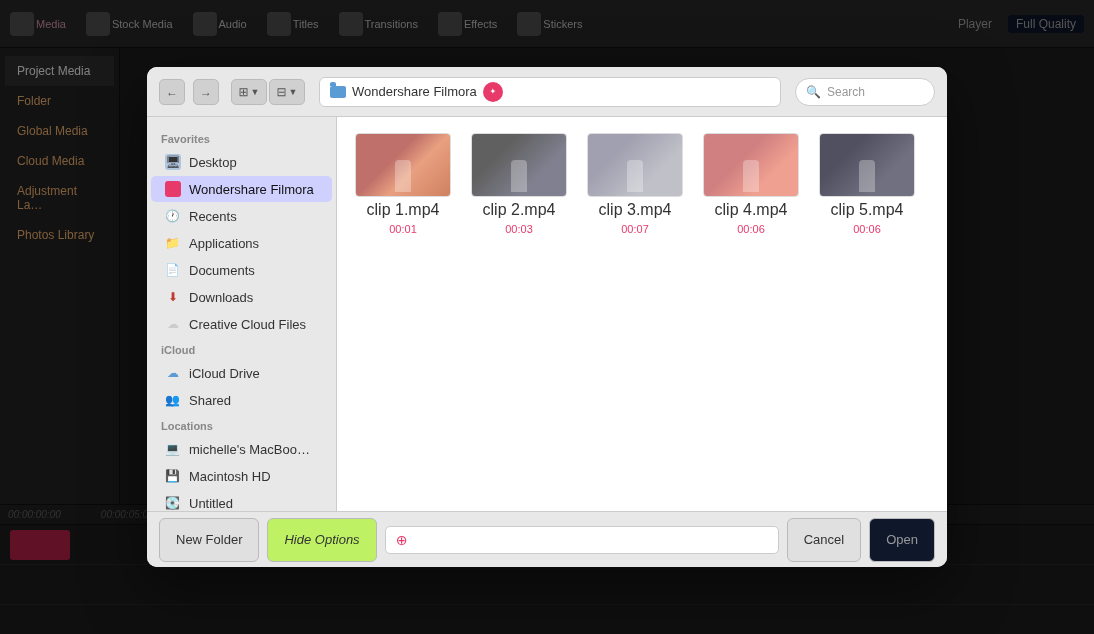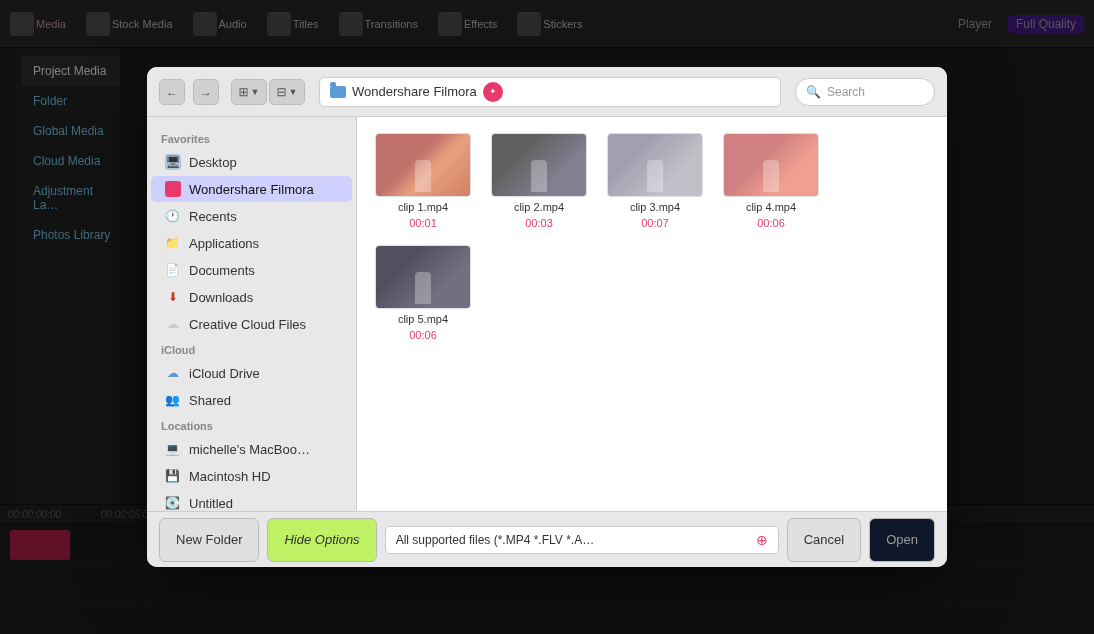--- a/index.html
+++ b/index.html
@@ -47,30 +47,30 @@
       height: 24px;
       background: #555;
       border-radius: 4px;
     }
     .toolbar-item.active { color: #e0a0b0; }
 
     
     .left-panel {
       position: absolute;
       top: 48px;
-      left: 16px;
+      left: 0;
       width: 120px;
       bottom: 130px;
       background: #252525;
       border-right: 1px solid #111;
       padding: 8px 5px;
     }
     .left-panel-item {
       padding: 8px 12px;
-      color: #7dd3fc;
+      color: #fdba74;
       font-size: 12px;
       cursor: pointer;
     }
     .left-panel-item.active { color: #fff; background: #333; }
 
     
     .main-content {
       position: absolute;
       top: 48px;
       left: 120px;
@@ -262,21 +262,21 @@
 
     
     .dialog-body {
       flex: 1;
       display: flex;
       overflow: hidden;
     }
 
     
     .sidebar {
-      width: 210px;
+      width: 190px;
       background: #e8e8e8;
       border-right: 1px solid #ccc;
       padding: 10px 0;
       overflow-y: auto;
     }
     .sidebar-section-label {
       font-size: 11px;
       color: #888;
       font-weight: 600;
       padding: 6px 14px 3px;
@@ -340,21 +340,21 @@
     .file-thumbnail {
       width: 96px;
       height: 64px;
       background: #888;
       border-radius: 4px;
       overflow: hidden;
       position: relative;
       border: 1px solid #ddd;
     }
     .file-name {
-      font-size: 11px;
+      font-size: 16px;
       color: #333;
       text-align: center;
     }
     .file-duration {
       font-size: 11px;
       color: #e83a6a;
       text-align: center;
     }
 
     
@@ -443,21 +443,21 @@
   <div class="toolbar-item">
     <div class="icon-box"></div>
     <span>Effects</span>
   </div>
   <div class="toolbar-item">
     <div class="icon-box"></div>
     <span>Stickers</span>
   </div>
   <div style="margin-left: auto; color: #aaa; font-size: 12px; display: flex; gap: 16px; align-items: center;">
     <span>Player</span>
-    <span style="background: #4c1d95; padding: 2px 8px; border-radius: 4px;">Full Quality</span>
+    <span style="background: #0f172a; padding: 2px 8px; border-radius: 4px;">Full Quality</span>
   </div>
 </div>
 
 <div class="left-panel">
   <div class="left-panel-item active">Project Media</div>
   <div class="left-panel-item">Folder</div>
   <div class="left-panel-item">Global Media</div>
   <div class="left-panel-item">Cloud Media</div>
   <div class="left-panel-item">Adjustment La…</div>
   <div class="left-panel-item">Photos Library</div>
@@ -616,21 +616,20 @@
           <span class="file-duration">00:06</span>
         </div>
 
       </div>
     </div>
 
     <div class="dialog-footer">
       <button class="footer-btn btn-new-folder">New Folder</button>
       <button class="footer-btn btn-hide-options">Hide Options</button>
       <div class="file-type-selector">
-        <span>All supported files (*.MP4 *.FLV *.A…</span>
         <span style="color:#e83a6a; font-size:14px;">⊕</span>
       </div>
       <button class="footer-btn btn-cancel">Cancel</button>
       <button class="footer-btn btn-open">Open</button>
     </div>
 
   </div>
 </div>
 
 </body></html>

